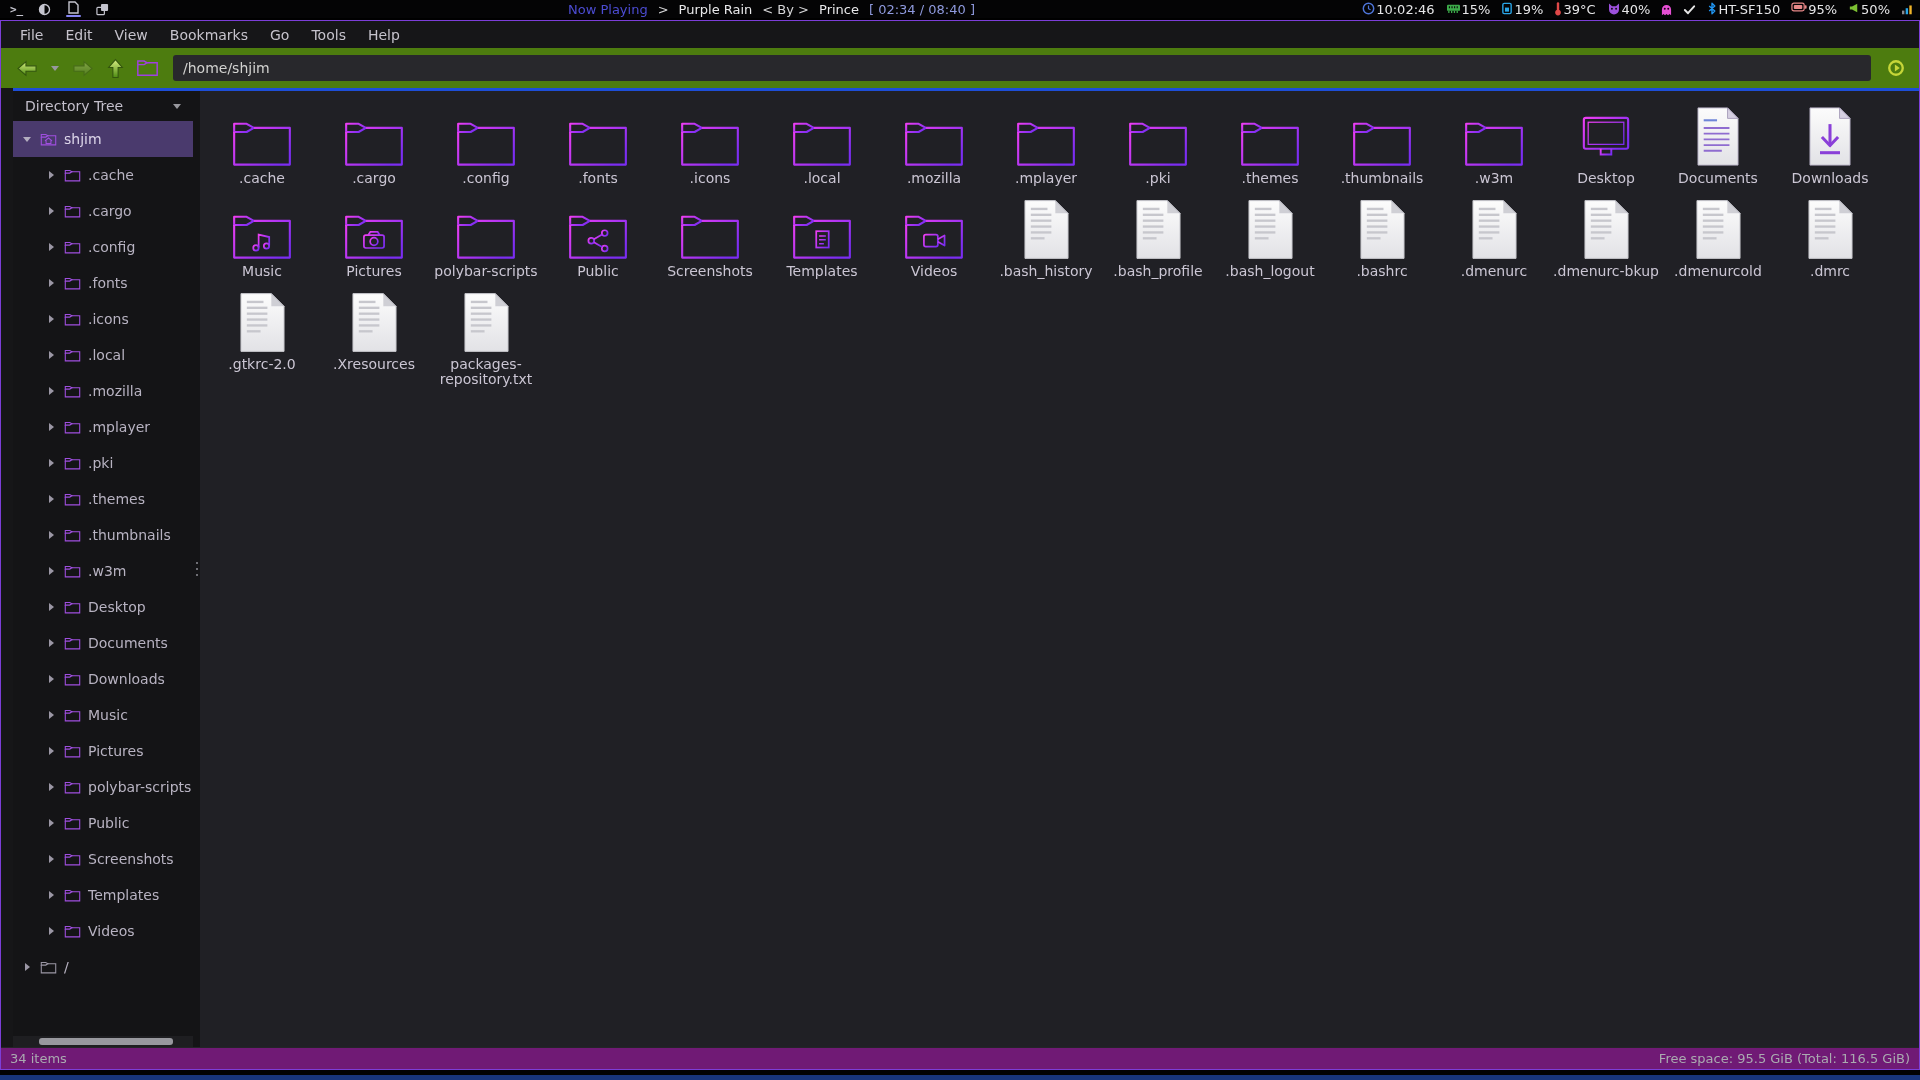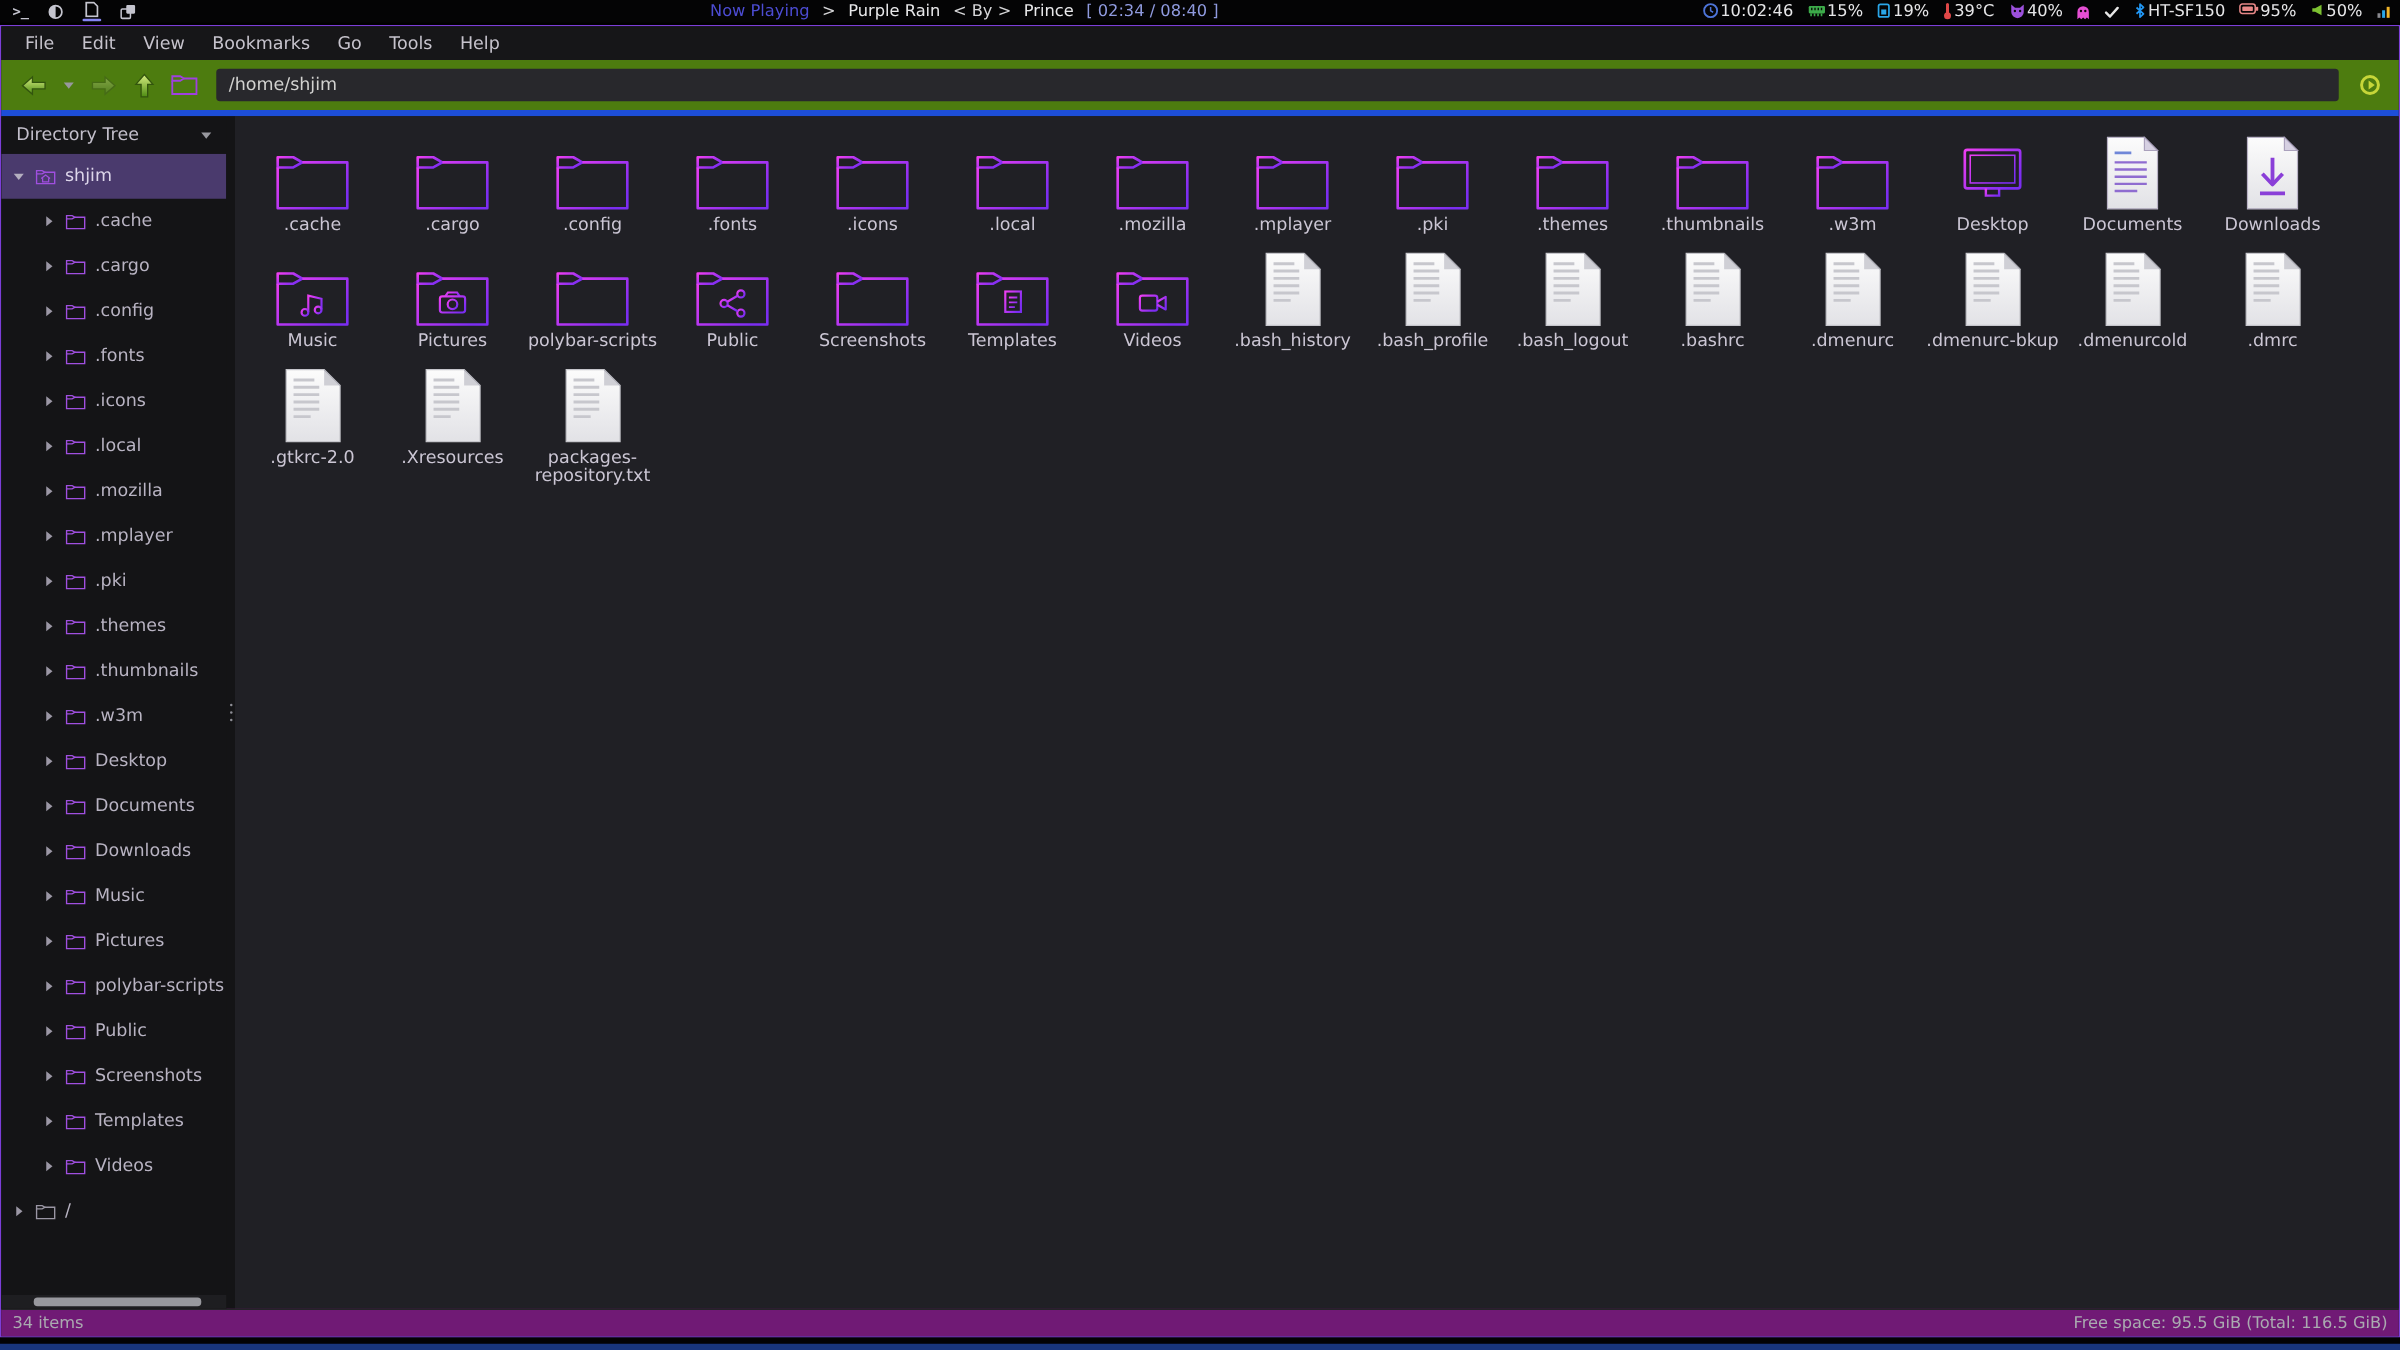--- a/index.html
+++ b/index.html
@@ -26,21 +26,21 @@
   #menubar { height:27px; display:flex; align-items:center; padding-left:8px;
     font-size:14px; color:#c6c3cc; background:#161618; }
   .menu-item { padding:0 11px; height:100%; display:flex; align-items:center; }
   #toolbar { height:40px; display:flex; align-items:center; padding:0 10px; gap:4px; background:#4d7c0f; }
   .tbtn { height:28px; display:flex; align-items:center; justify-content:center; border-radius:3px; padding:0 4px; }
   #pathbar { flex:1; height:26px; background:#28282c; border-radius:3px; display:flex; align-items:center;
     padding:0 10px; font-size:14px; color:#d2d2d0; margin:0 8px 0 6px; }
   .caret-down { width:0; height:0; border-left:4px solid transparent; border-right:4px solid transparent;
     border-top:5px solid #98989e; }
   
-  #bodyrow { flex:1; display:flex; min-height:0; border-top:5px solid #1d4ed8; }
+  #bodyrow { flex:1; display:flex; min-height:0; border-top:3px solid #1d4ed8;margin-left:12px; }
   #sidebar { width:180px; background:#141416; position:relative; font-size:14px; color:#b8b3c2;
     display:flex; flex-direction:column; }
   #dt-combo { height:30px; display:flex; align-items:center; padding:0 12px 0 12px; color:#c3bfcb; flex:none; }
   #dt-combo .caret-down { margin-left:auto; }
   #tree { flex:1; overflow:hidden; }
   .trow { height:36px; display:flex; align-items:center; }
   .trow.root { padding-left:9px; }
   .trow.child { padding-left:33px; }
   .trow.sel { background:#4a3a6d; color:#ddd6ea; }
   .exp { width:10px; height:10px; display:flex; align-items:center; justify-content:center; flex:none; }

